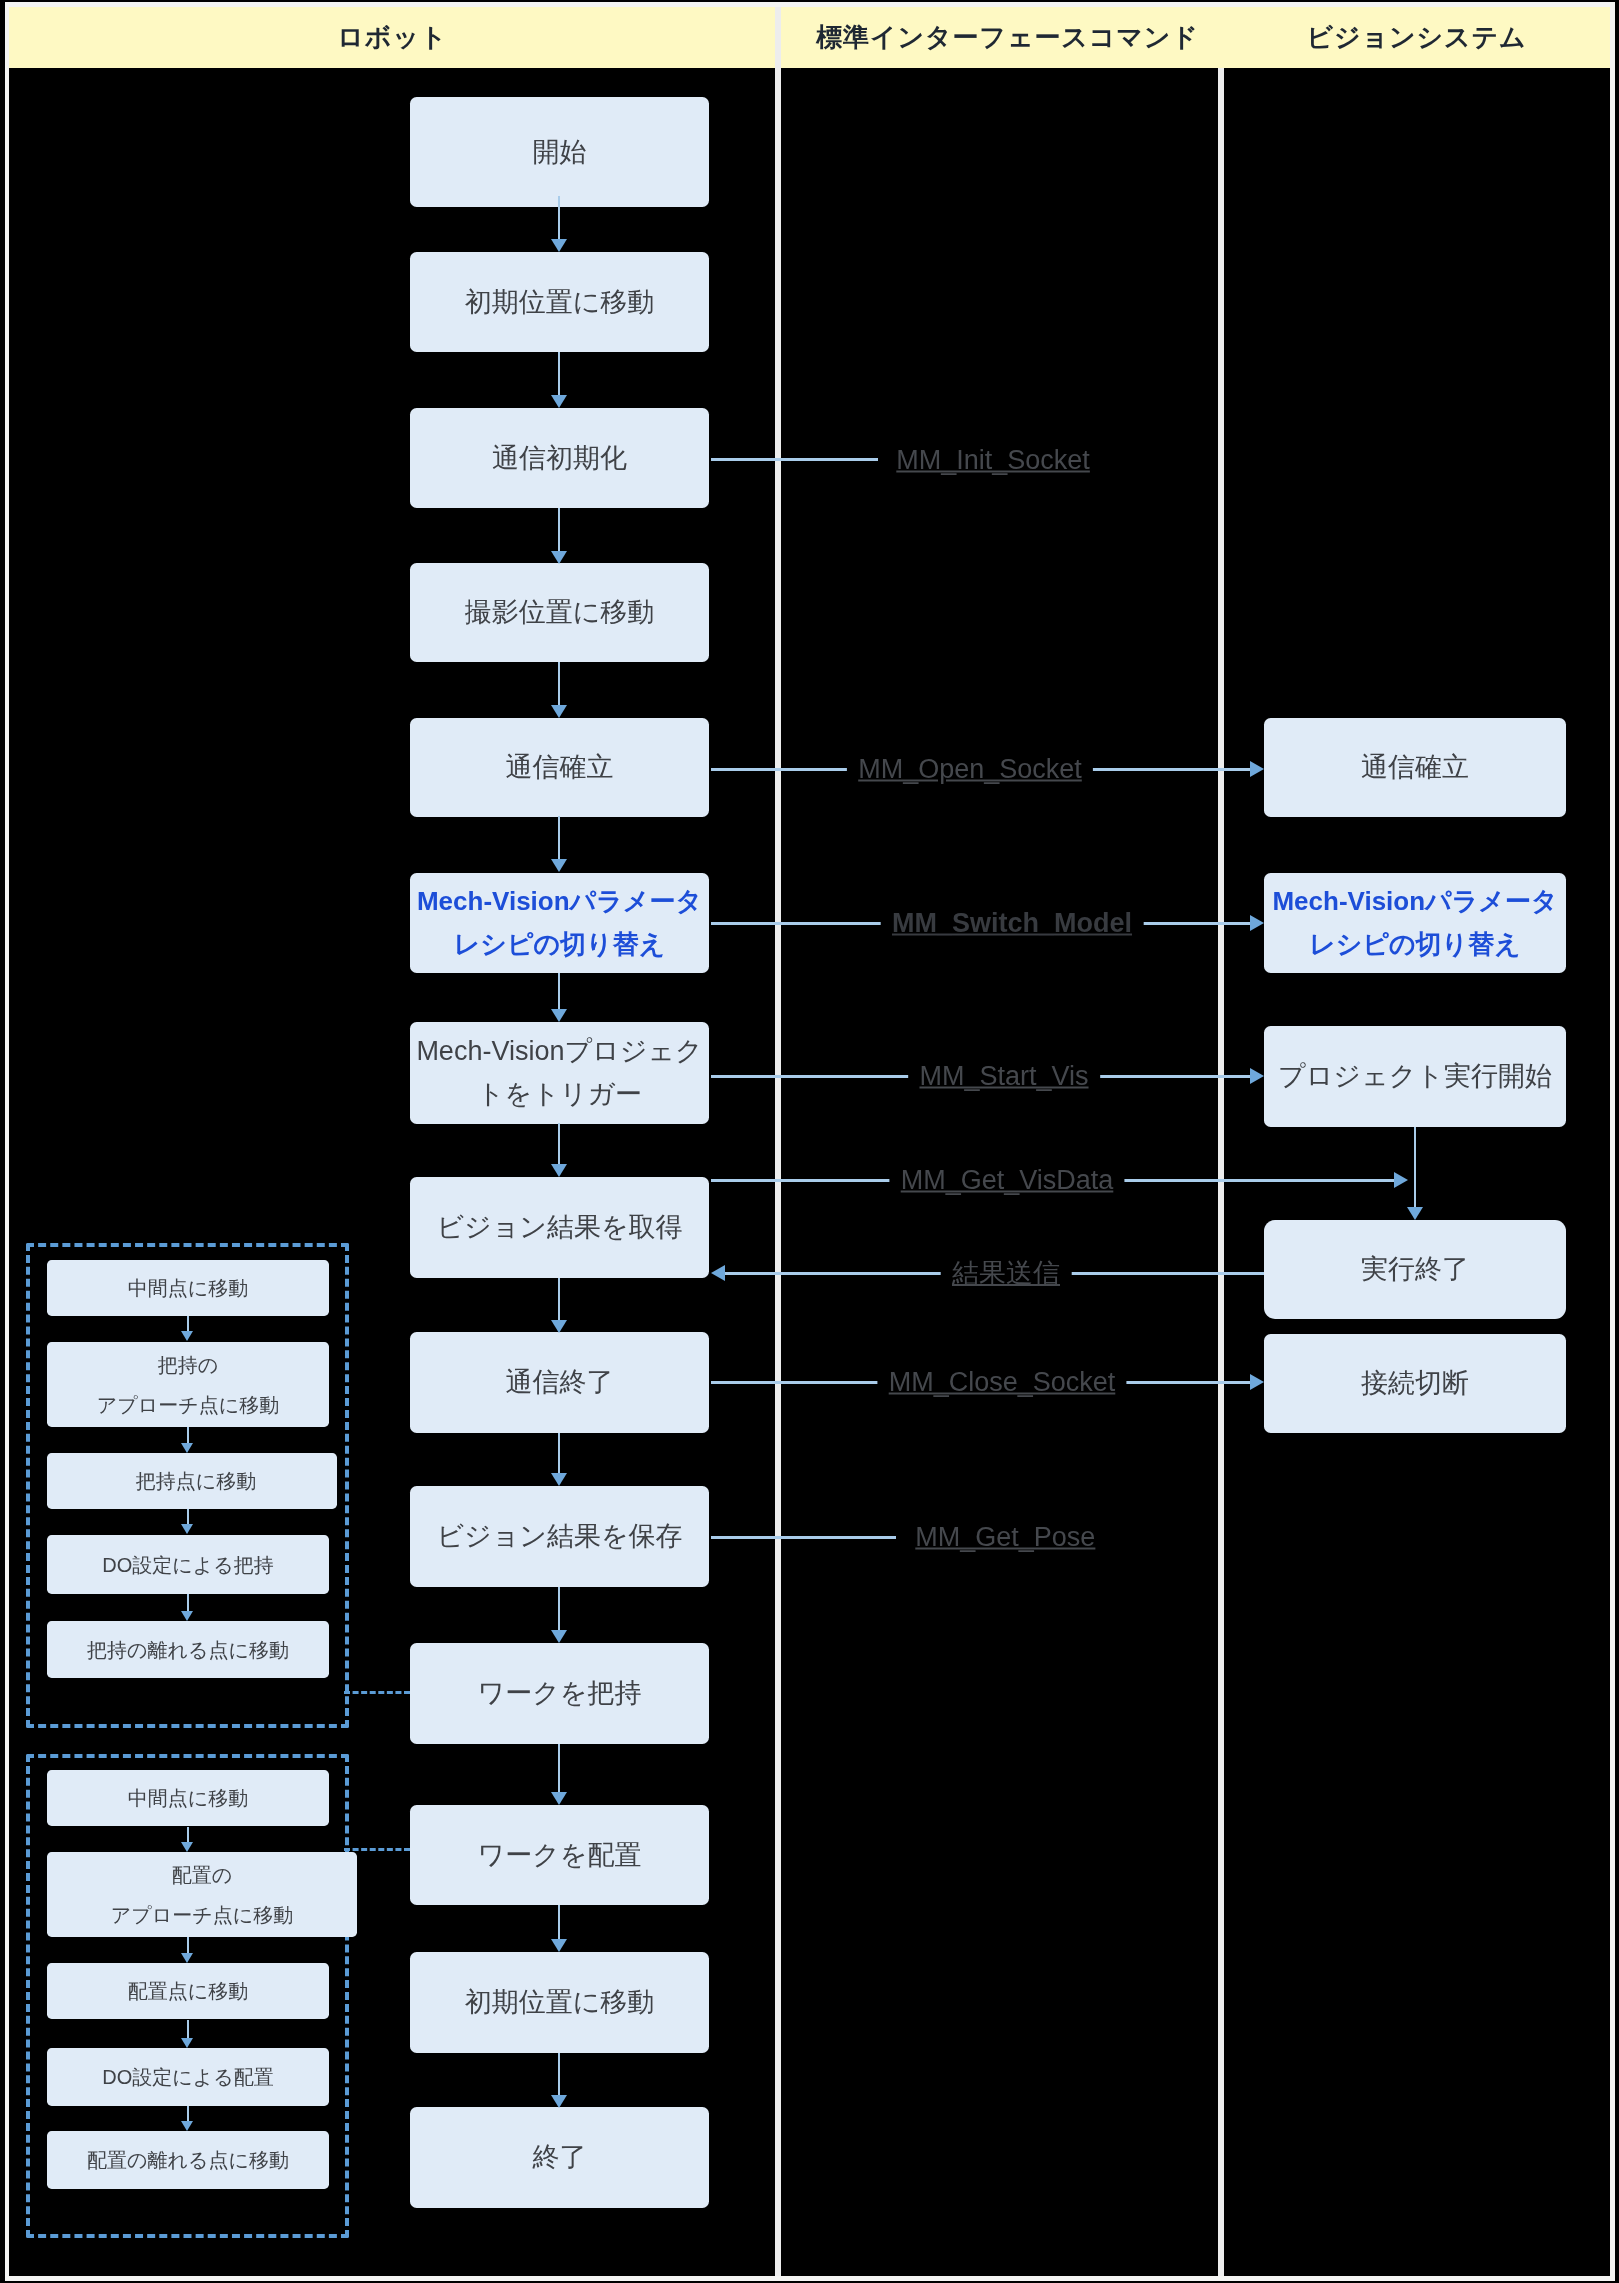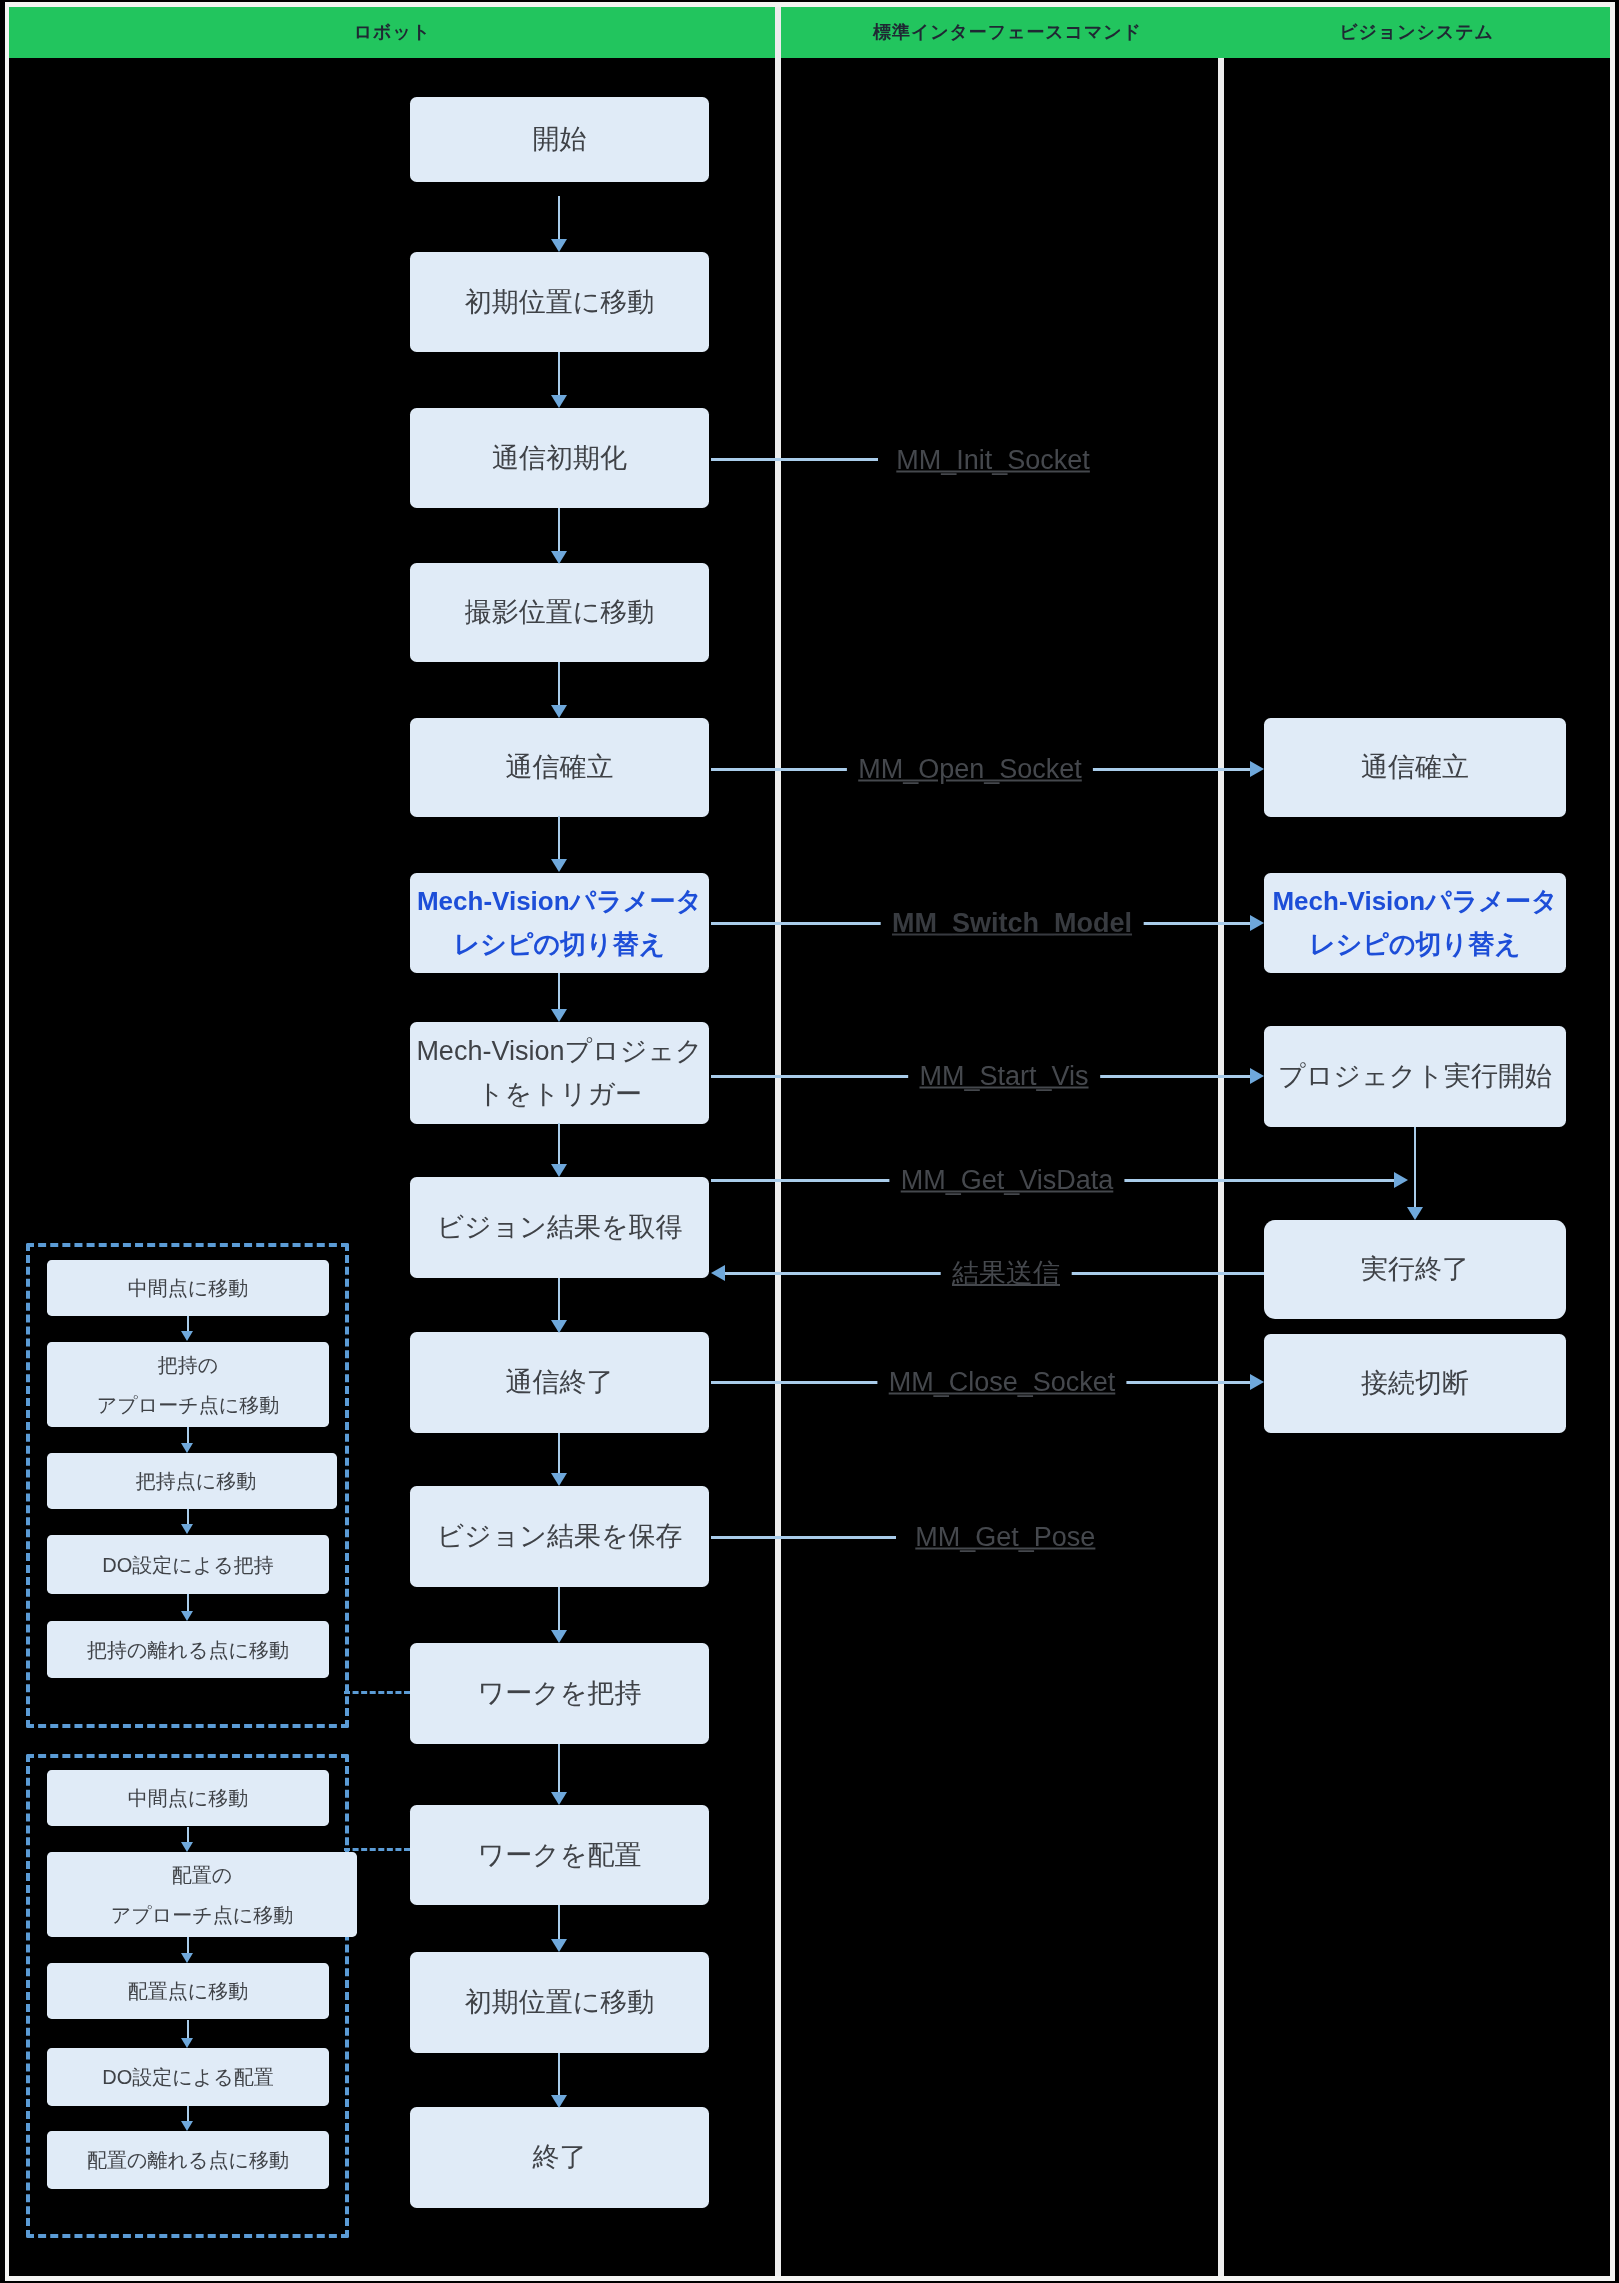--- a/index.html
+++ b/index.html
@@ -1,21 +1,21 @@
 <!DOCTYPE html>
 <html style="font-size:15px"><head>
 <meta charset="utf-8">
 <style>
   html,body{margin:0;padding:0;background:#000;}
   #canvas{position:relative;width:1620px;height:2283px;background:#000;overflow:hidden;
           font-family:"Liberation Sans","DejaVu Sans",sans-serif;}
   .edge{position:absolute;background:#F4F4F2;z-index:4;}
   .lane-line{position:absolute;width:5.6px;top:6.6px;height:2270px;background:#EDEDED;z-index:1;}
-  .hcell{position:absolute;top:6.6px;height:51px;background:#22c55e;display:flex;align-items:center;
-         justify-content:center;font-weight:bold;font-size:18px;color:#1F2833;letter-spacing:0.9px;z-index:2;}
+  .hcell{position:absolute;top:6.6px;height:61px;background:#fef9c3;display:flex;align-items:center;
+         justify-content:center;font-weight:bold;font-size:26px;color:#1F2833;letter-spacing:0.9px;z-index:2;}
   .box{position:absolute;background:#E0EBF7;border-radius:6.6px;display:flex;flex-direction:column;
        align-items:center;justify-content:center;font-size:27px;color:#3F4247;z-index:2;text-align:center;}
   .box span{display:block;line-height:43px;}
   .box.bold{font-weight:bold;color:#1d4ed8;font-size:26px;}
   .gbox{position:absolute;background:#E0EBF7;border-radius:4.7px;display:flex;flex-direction:column;
         align-items:center;justify-content:center;font-size:20px;color:#3F4247;z-index:2;text-align:center;}
   .gbox span{display:block;line-height:40px;}
   .group{position:absolute;border:4.7px dashed #5B9BD5;border-radius:1.9px;z-index:1;}
   .varrow{position:absolute;width:17px;margin-left:-8.5px;z-index:3;}
   .varrow::before{content:"";position:absolute;left:50%;top:0;bottom:11.3px;width:2.8px;margin-left:-1.4px;background:#A9CCEA;}
@@ -52,21 +52,21 @@
   <div class="hcell" style="left:9.4px;width:766px;">
     <span>ロボット</span>
   </div>
   <div class="hcell" style="left:781px;width:437px;padding-left:8px;">
     <span>標準インターフェースコマンド</span>
   </div>
   <div class="hcell" style="left:1223px;width:387px;">
     <span>ビジョンシステム</span>
   </div>
 
-  <div class="box" style="left:410px;top:97px;width:299px;height:85px;">
+  <div class="box" style="left:410px;top:97px;width:299px;height:110px;">
     <span>開始</span>
   </div>
   <div class="box" style="left:410px;top:252px;width:299px;height:100px;">
     <span>初期位置に移動</span>
   </div>
   <div class="box" style="left:410px;top:408px;width:299px;height:100px;">
     <span>通信初期化</span>
   </div>
   <div class="box" style="left:410px;top:563px;width:299px;height:99px;">
     <span>撮影位置に移動</span>

